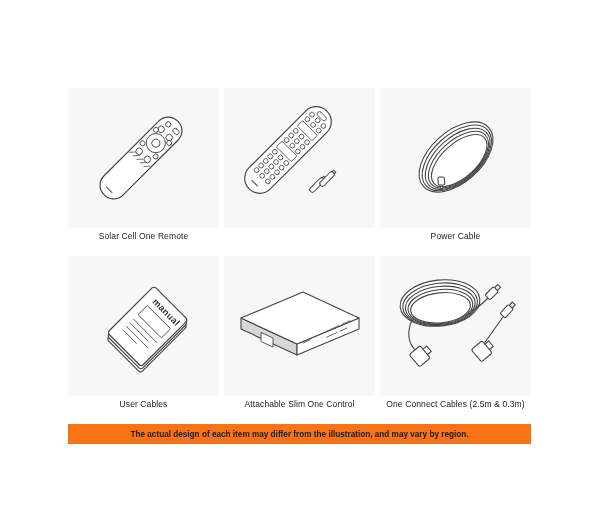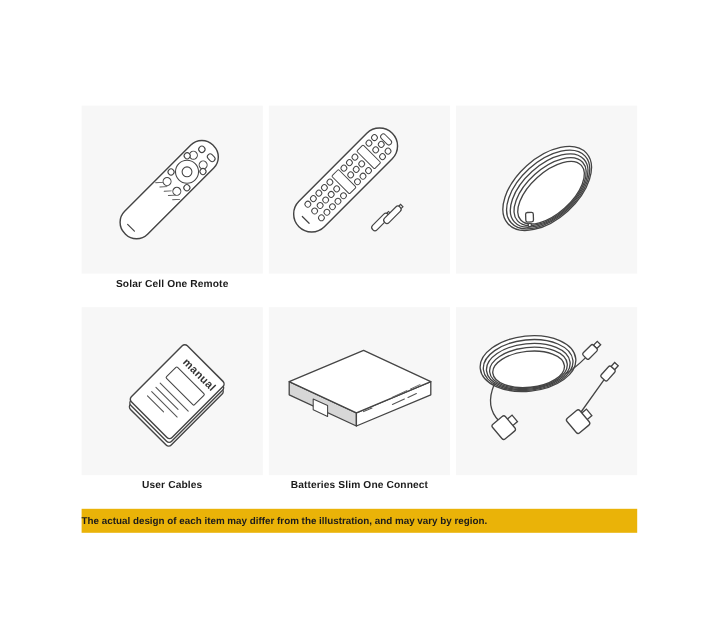--- a/index.html
+++ b/index.html
@@ -9,26 +9,26 @@
   }
   .wrap { position:absolute; left:68px; top:88px; width:463px; }
   .grid { display:grid; grid-template-columns:repeat(3,151px); column-gap:5px; row-gap:0; }
   .item { width:151px; }
   .card {
     width:151px; height:140px; background:#f7f7f7;
     display:flex; align-items:center; justify-content:center;
   }
   .label-box { height:28px; padding-top:3px; box-sizing:border-box; text-align:center; }
   .label {
-    font-size:8.5px; font-weight:bold; color:#1b1b1b; letter-spacing:0.1px;
+    font-size:8.5px; font-weight:normal; color:#1b1b1b; letter-spacing:0.1px;
     white-space:nowrap; line-height:11px;
   }
   .footer {
-    width:463px; height:20px; background:#eab308;
-    display:flex; align-items:center; 
+    width:463px; height:20px; background:#f97316;
+    display:flex; align-items:center; justify-content:center;
   }
   .footer-text { font-size:8.2px; font-weight:bold; color:#1b1b1b; }
   svg { display:block; }
   svg text { font-family:"Liberation Sans", sans-serif; }
 </style>
 </head>
 <body>
 
 <div class="wrap">
   <div class="grid">
@@ -133,20 +133,23 @@
             <ellipse cx="0" cy="2.4" rx="39" ry="21.3"></ellipse>
             <ellipse cx="0" cy="3.6" rx="36.5" ry="19.2"></ellipse>
             <ellipse cx="0" cy="4.8" rx="34" ry="17.1"></ellipse>
             <g transform="translate(-27,8) rotate(40)">
               <rect x="-3.2" y="-4" width="6.4" height="8" rx="1.5" fill="#ffffff"></rect>
               <circle cx="0" cy="6.5" r="1.4" fill="#ffffff"></circle>
             </g>
           </g>
         </svg>
       </div>
+      <div class="label-box">
+        <div class="label">Power Cable</div>
+      </div>
     </div>
 
     <div class="item">
       <div class="card">
         <svg width="151" height="140" viewBox="0 0 151 140">
           <g transform="translate(86,30) rotate(45)" stroke="#454545" stroke-width="1.2" stroke-linejoin="round">
             <rect x="4" y="5" width="48" height="66" rx="3" fill="#ffffff"></rect>
             <rect x="2" y="2.5" width="48" height="66" rx="3" fill="#ffffff"></rect>
             <rect x="0" y="0" width="48" height="66" rx="3" fill="#ffffff"></rect>
             <text x="10" y="13" font-size="9.2" font-weight="bold" fill="#333333" stroke="none" letter-spacing="0.4">manual</text>
@@ -179,21 +182,21 @@
               <line x1="6" y1="23" x2="13" y2="20"></line>
             </g>
             <g stroke="#666666" stroke-width="0.8" stroke-linecap="round" fill="none">
               <line x1="30" y1="11" x2="42" y2="5.5"></line>
               <line x1="45" y1="4.2" x2="53" y2="0.5"></line>
             </g>
           </g>
         </svg>
       </div>
       <div class="label-box">
-        <div class="label">Batteries Slim One Connect</div>
+        <div class="label">Attachable Slim One Control</div>
       </div>
     </div>
 
     <div class="item">
       <div class="card">
         <svg width="151" height="140" viewBox="0 0 151 140">
           <g stroke="#454545" fill="none" stroke-width="1.1" stroke-linecap="round">
             <g transform="translate(60,47) rotate(-6)">
               <ellipse cx="0" cy="0" rx="40" ry="23" fill="#ffffff"></ellipse>
               <ellipse cx="0" cy="1.2" rx="37.5" ry="21"></ellipse>
@@ -216,20 +219,23 @@
               <rect x="-2" y="-11.5" width="4" height="4.5"></rect>
               <rect x="-3.5" y="-7" width="7" height="12" rx="1.5"></rect>
             </g>
             <g transform="translate(101,96) rotate(50)" fill="#ffffff">
               <rect x="-3.5" y="-13" width="7" height="5.5"></rect>
               <rect x="-8" y="-8" width="16" height="14" rx="2"></rect>
             </g>
           </g>
         </svg>
       </div>
+      <div class="label-box">
+        <div class="label">One Connect Cables (2.5m &amp; 0.3m)</div>
+      </div>
     </div>
 
   </div>
 
   <div class="footer">
     <div class="footer-text">The actual design of each item may differ from the illustration, and may vary by region.</div>
   </div>
 </div>
 
 </body></html>

